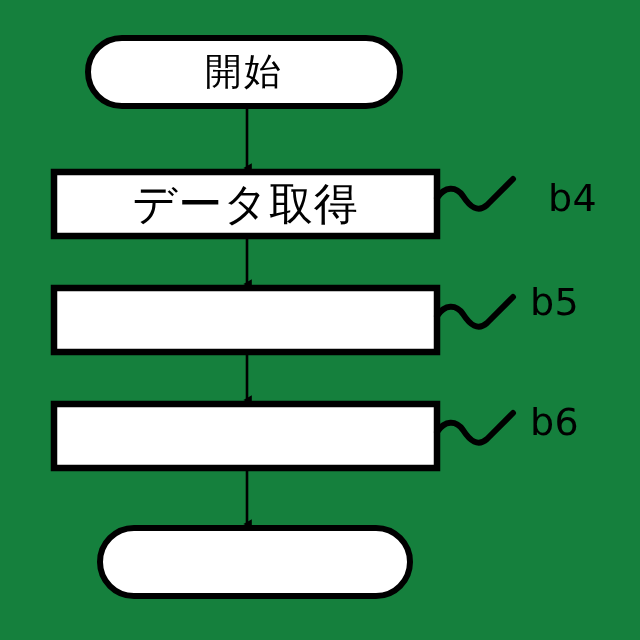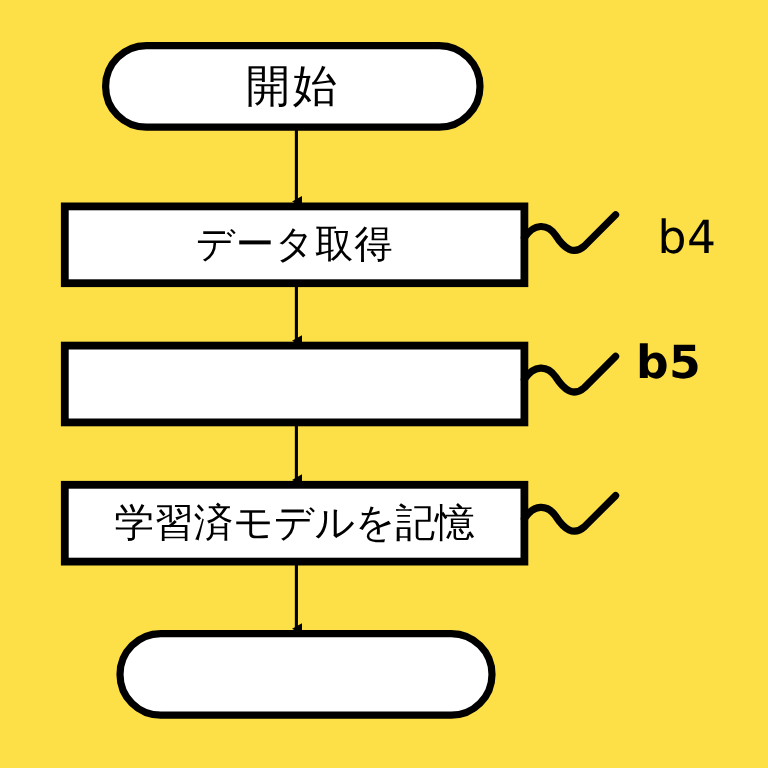--- a/index.html
+++ b/index.html
@@ -7,21 +7,21 @@
     padding: 0;
     background: #ffffff;
   }
   body {
     font-family: "DejaVu Sans", "Liberation Sans", sans-serif;
   }
   #canvas {
     position: relative;
     width: 640px;
     height: 640px;
-    background: #fde047;
+    background: #15803d;
     overflow: hidden;
   }
   #flow-svg {
     position: absolute;
     left: 0;
     top: 0;
     width: 640px;
     height: 640px;
   }
   .node-text {
@@ -47,21 +47,21 @@
     height: 68px;
   }
   #end-node-label {
     left: 100px;
     top: 528px;
     width: 310px;
     height: 68px;
   }
   
   .process-label {
-    font-size: 32px;
+    font-size: 44px;
   }
   #process-1-label {
     left: 54px;
     top: 172px;
     width: 383px;
     height: 64px;
   }
   #process-2-label {
     left: 54px;
     top: 288px;
@@ -88,21 +88,20 @@
     top: 176px;
     width: 100px;
     height: 44px;
     margin-left: 18px;
   }
   #ref-label-b5 {
     left: 530px;
     top: 280px;
     width: 100px;
     height: 44px;
-    font-weight: bold;
   }
   #ref-label-b6 {
     left: 530px;
     top: 400px;
     width: 100px;
     height: 44px;
   }
 </style>
 </head>
 <body>
@@ -140,21 +139,21 @@
     <line x1="247" y1="468" x2="247" y2="524" stroke="#000000" stroke-width="2.6" marker-end="url(#arrowhead)"></line>
 
     <rect x="100" y="528" width="310" height="68" rx="34" ry="34" fill="#ffffff" stroke="#000000" stroke-width="6"></rect>
   </svg>
 
   <div class="node-text terminator-label" id="start-node-label">開始</div>
 
   <div class="node-text process-label" id="process-1-label">データ取得</div>
 
 
-  <div class="node-text process-label" id="process-3-label">学習済モデルを記憶</div>
 
 
   <div class="node-text ref-label" id="ref-label-b4">b4</div>
 
   <div class="node-text ref-label" id="ref-label-b5">b5</div>
 
+  <div class="node-text ref-label" id="ref-label-b6">b6</div>
 
 </div>
 
 </body></html>

